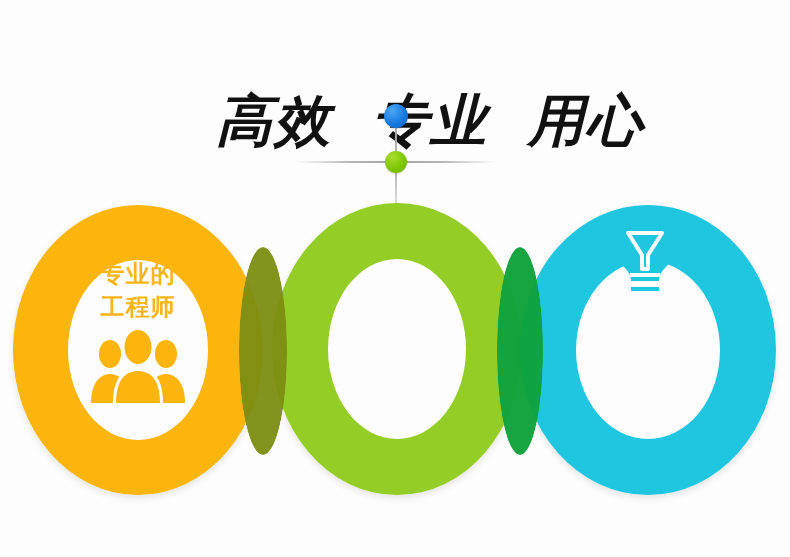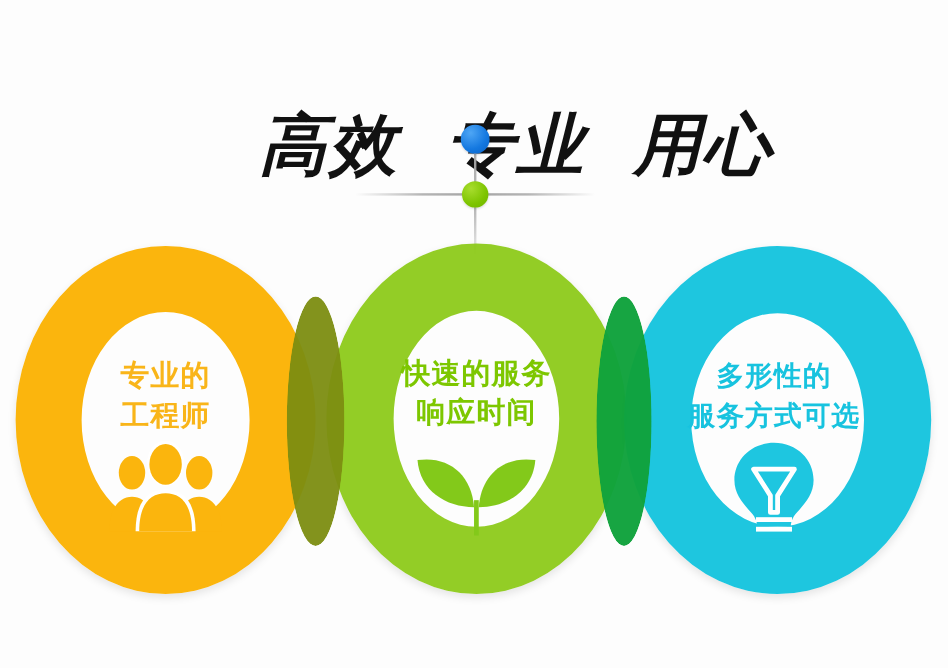--- a/index.html
+++ b/index.html
@@ -126,21 +126,21 @@
     flex-direction: column;
     align-items: center;
     justify-content: flex-start;
     pointer-events: none;
   }
   .card.c1 { left: 13px;  top: 205px; }
   .card.c2 { left: 272px; top: 203px; }
   .card.c3 { left: 520px; top: 205px; }
 
   .card-text {
-    margin-top: 92px;
+    margin-top: 52px;
     text-align: center;
     font-weight: 700;
     font-size: 25px;
     line-height: 33px;
     letter-spacing: 1px;
     white-space: pre-line;
     user-select: none;
   }
   .card.c1 .card-text { color: #f9b519; font-size: 24px; }
   .card.c2 .card-text { color: #7dc700; font-size: 24px; }
@@ -215,38 +215,22 @@
         <path d="M64 76 C64 56 73 47 83 47 C93 47 102 56 102 76 Z" fill="#fbb50d"></path>
 
         <ellipse cx="55" cy="19" rx="15.5" ry="19" fill="#ffffff"></ellipse>
         <path d="M30 76 C30 50 41 41 55 41 C69 41 80 50 80 76 Z" fill="#ffffff"></path>
         <ellipse cx="55" cy="20" rx="13.5" ry="17" fill="#fbb50d"></ellipse>
         <path d="M33 76 C33 52 43 44 55 44 C67 44 77 52 77 76 Z" fill="#fbb50d"></path>
       </svg>
     </div>
   </div>
 
-  <div class="card c2">
-    <div class="card-text">快速的服务
-响应时间</div>
-    <div class="card-icon">
-      <svg width="112" height="82" viewBox="0 0 112 82" xmlns="http://www.w3.org/2000/svg">
-
-        <path d="M54 58 C30 58 8 44 6 18 C32 14 52 30 54 58 Z" fill="#83c91a"></path>
-
-        <path d="M58 58 C82 58 104 44 106 18 C80 14 60 30 58 58 Z" fill="#83c91a"></path>
-
-        <rect x="54" y="52" width="4" height="30" fill="#83c91a"></rect>
-      </svg>
-    </div>
-  </div>
 
   <div class="card c3">
-    <div class="card-text">多形性的
-服务方式可选</div>
     <div class="card-icon">
       <svg width="90" height="82" viewBox="0 0 90 82" xmlns="http://www.w3.org/2000/svg">
 
         <path d="M45 2 C26 2 12 16 12 33 C12 44 18 51 24 58 C29 63 31 67 31 72 L59 72 C59 67 61 63 66 58 C72 51 78 44 78 33 C78 16 64 2 45 2 Z" fill="#1ec6e0"></path>
 
         <path d="M28 24 L62 24 L48 46 L48 60 L42 60 L42 46 Z" fill="none" stroke="#ffffff" stroke-width="4" stroke-linejoin="round" stroke-linecap="round"></path>
 
         <rect x="30" y="64" width="30" height="4" fill="#ffffff"></rect>
         <rect x="30" y="72" width="30" height="4" fill="#ffffff"></rect>
         <rect x="31" y="78" width="28" height="4" fill="#1ec6e0"></rect>

